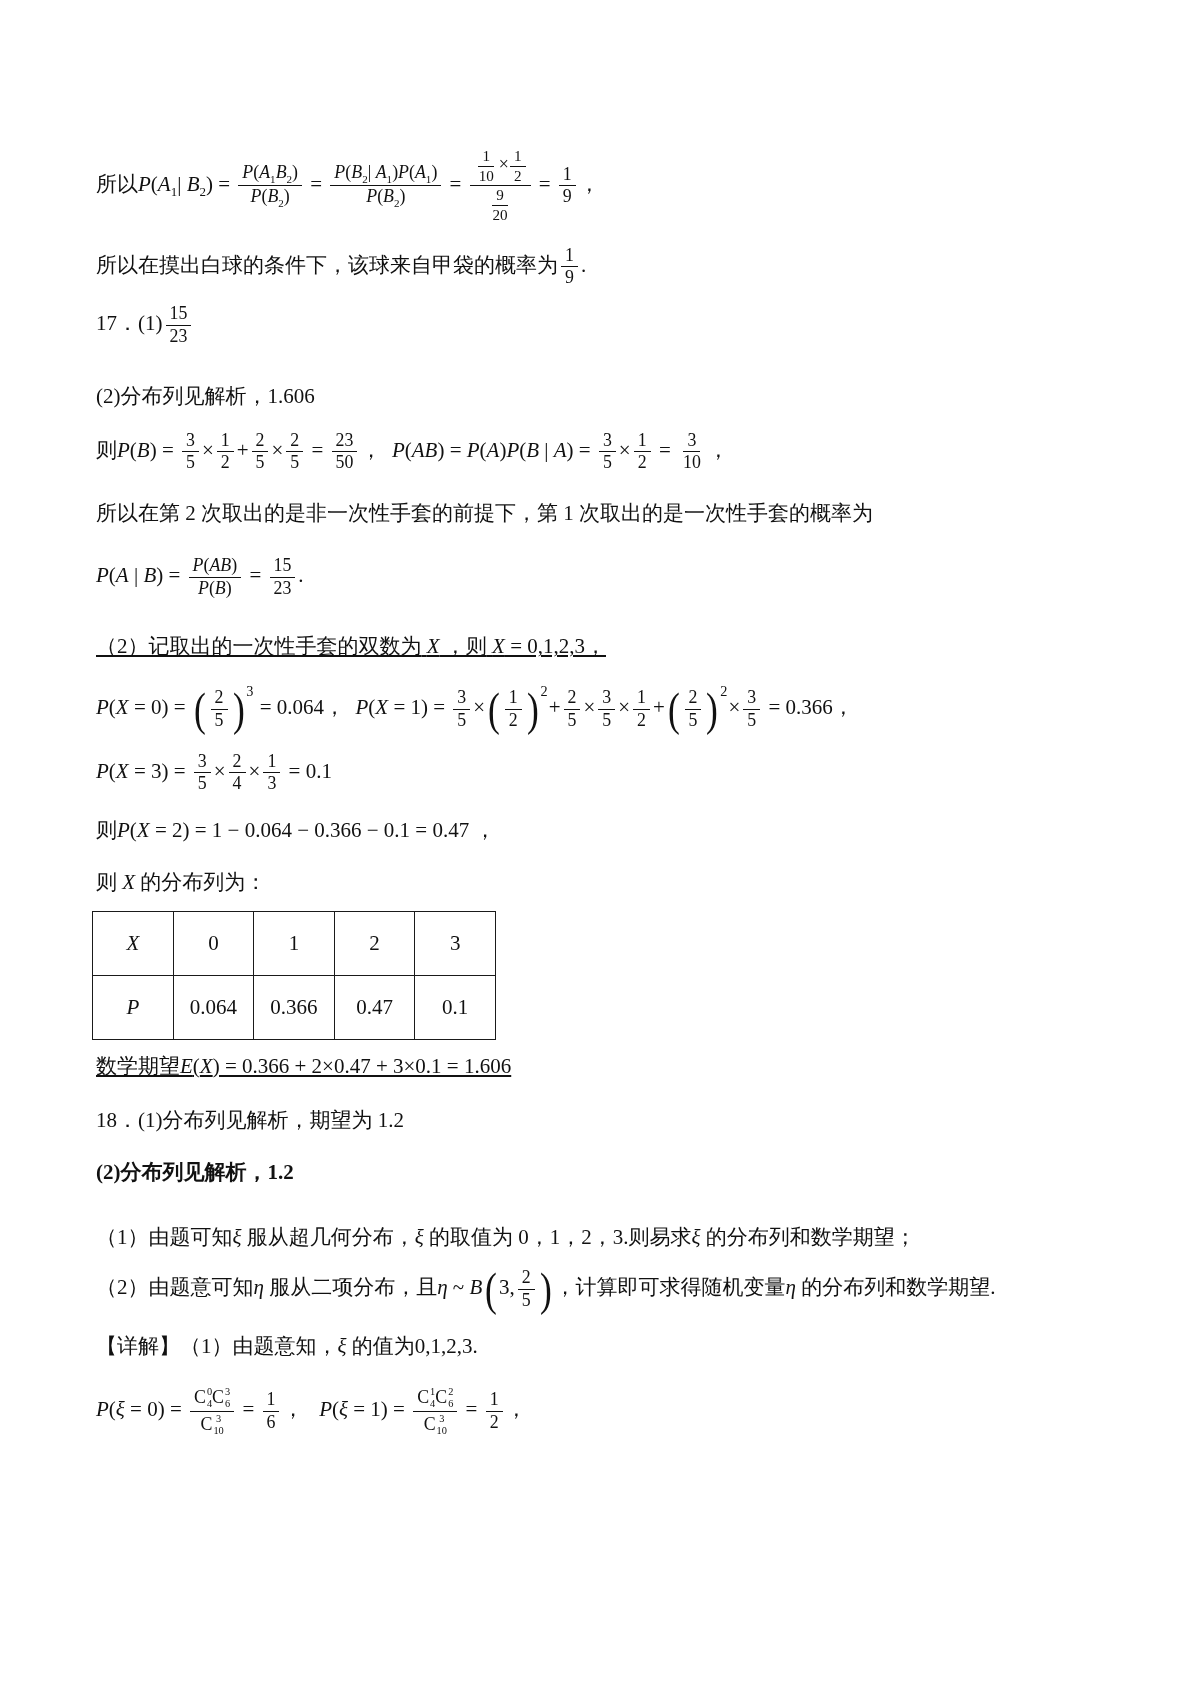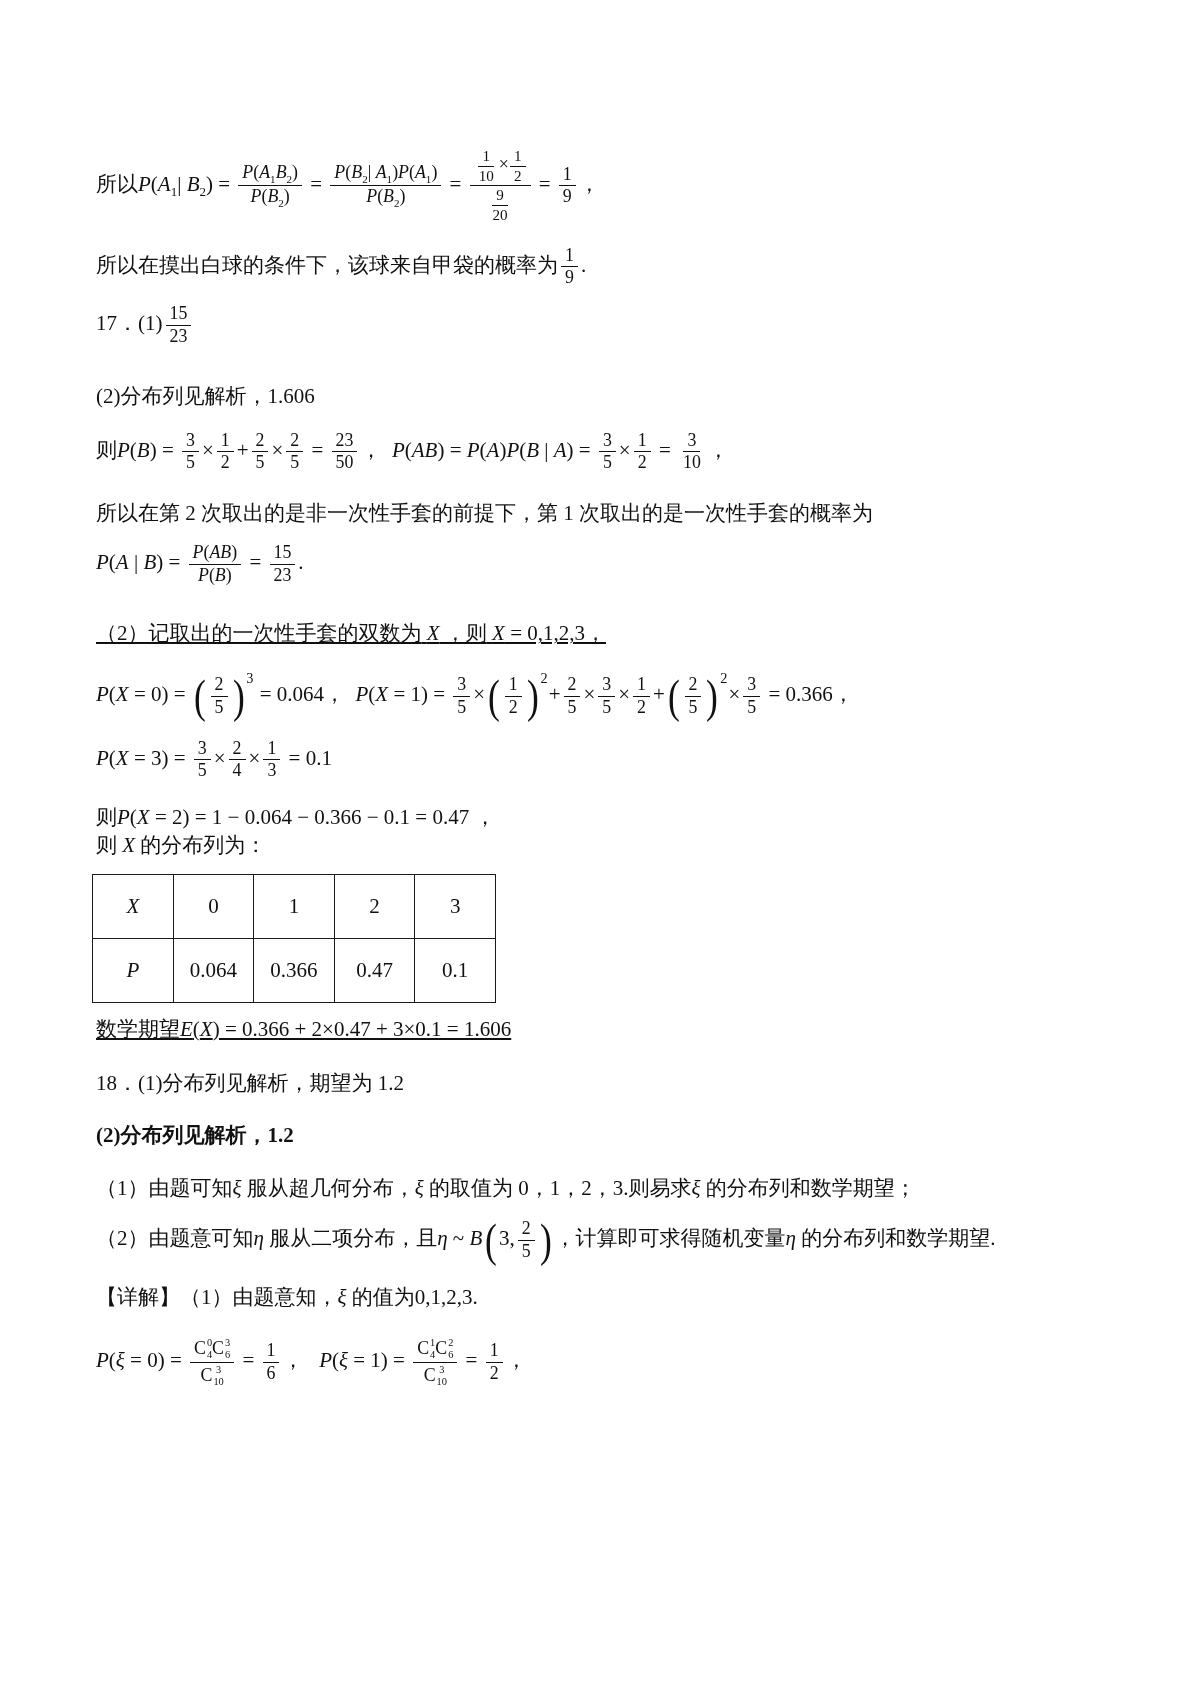--- a/index.html
+++ b/index.html
@@ -25,25 +25,25 @@
   .bigp .par{font-size:225%;font-weight:300;line-height:0.95;transform:scaleX(0.75);}
   .bp-sup{align-self:flex-start;font-size:68%;line-height:1;transform:translateY(-18%);}
   
   .ss{display:inline-flex;align-items:center;vertical-align:middle;}
   .ss-stack{display:inline-flex;flex-direction:column;font-size:58%;line-height:1.15;margin-left:1px;}
   .ss-sup,.ss-sub{display:block;}
   
   .l1{padding-top:148px;}
   .l2{margin-top:22px;} .l3{margin-top:16px;} .l4{margin-top:36px;}
   .l5{margin-top:30px;} .l6{margin-top:20px;} .l7{margin-top:26px;}
-  .l8{margin-top:16px;} .l9{margin-top:34px;text-decoration:underline;} .l10{margin-top:26px;}
-  .l11{margin-top:20px;} .l12{margin-top:22px;} .l13{}
+  .l8{margin-top:29px;} .l9{margin-top:34px;text-decoration:underline;} .l10{margin-top:26px;}
+  .l11{margin-top:20px;} .l12{margin-top:22px;} .l13{margin-top:24px;}
   .tbl{margin-top:14px;}
   .l14{margin-top:12px;text-decoration:underline;} .l15{margin-top:26px;} .l16{margin-top:24px;font-weight:bold;}
-  .l17{margin-top:24px;} .l18{margin-top:16px;} .l19{margin-top:20px;}
+  .l17{margin-top:36px;} .l18{margin-top:16px;} .l19{margin-top:20px;}
   .l20{margin-top:26px;}
   
   table.dist{border-collapse:collapse;table-layout:fixed;width:404px;margin-left:-4px;}
   table.dist td{border:1.8px solid #1a1a1a;width:20%;height:61px;text-align:center;
                 font-size:21px;vertical-align:middle;}
 </style>
 </head>
 <body>
 
 <div class="doc">

